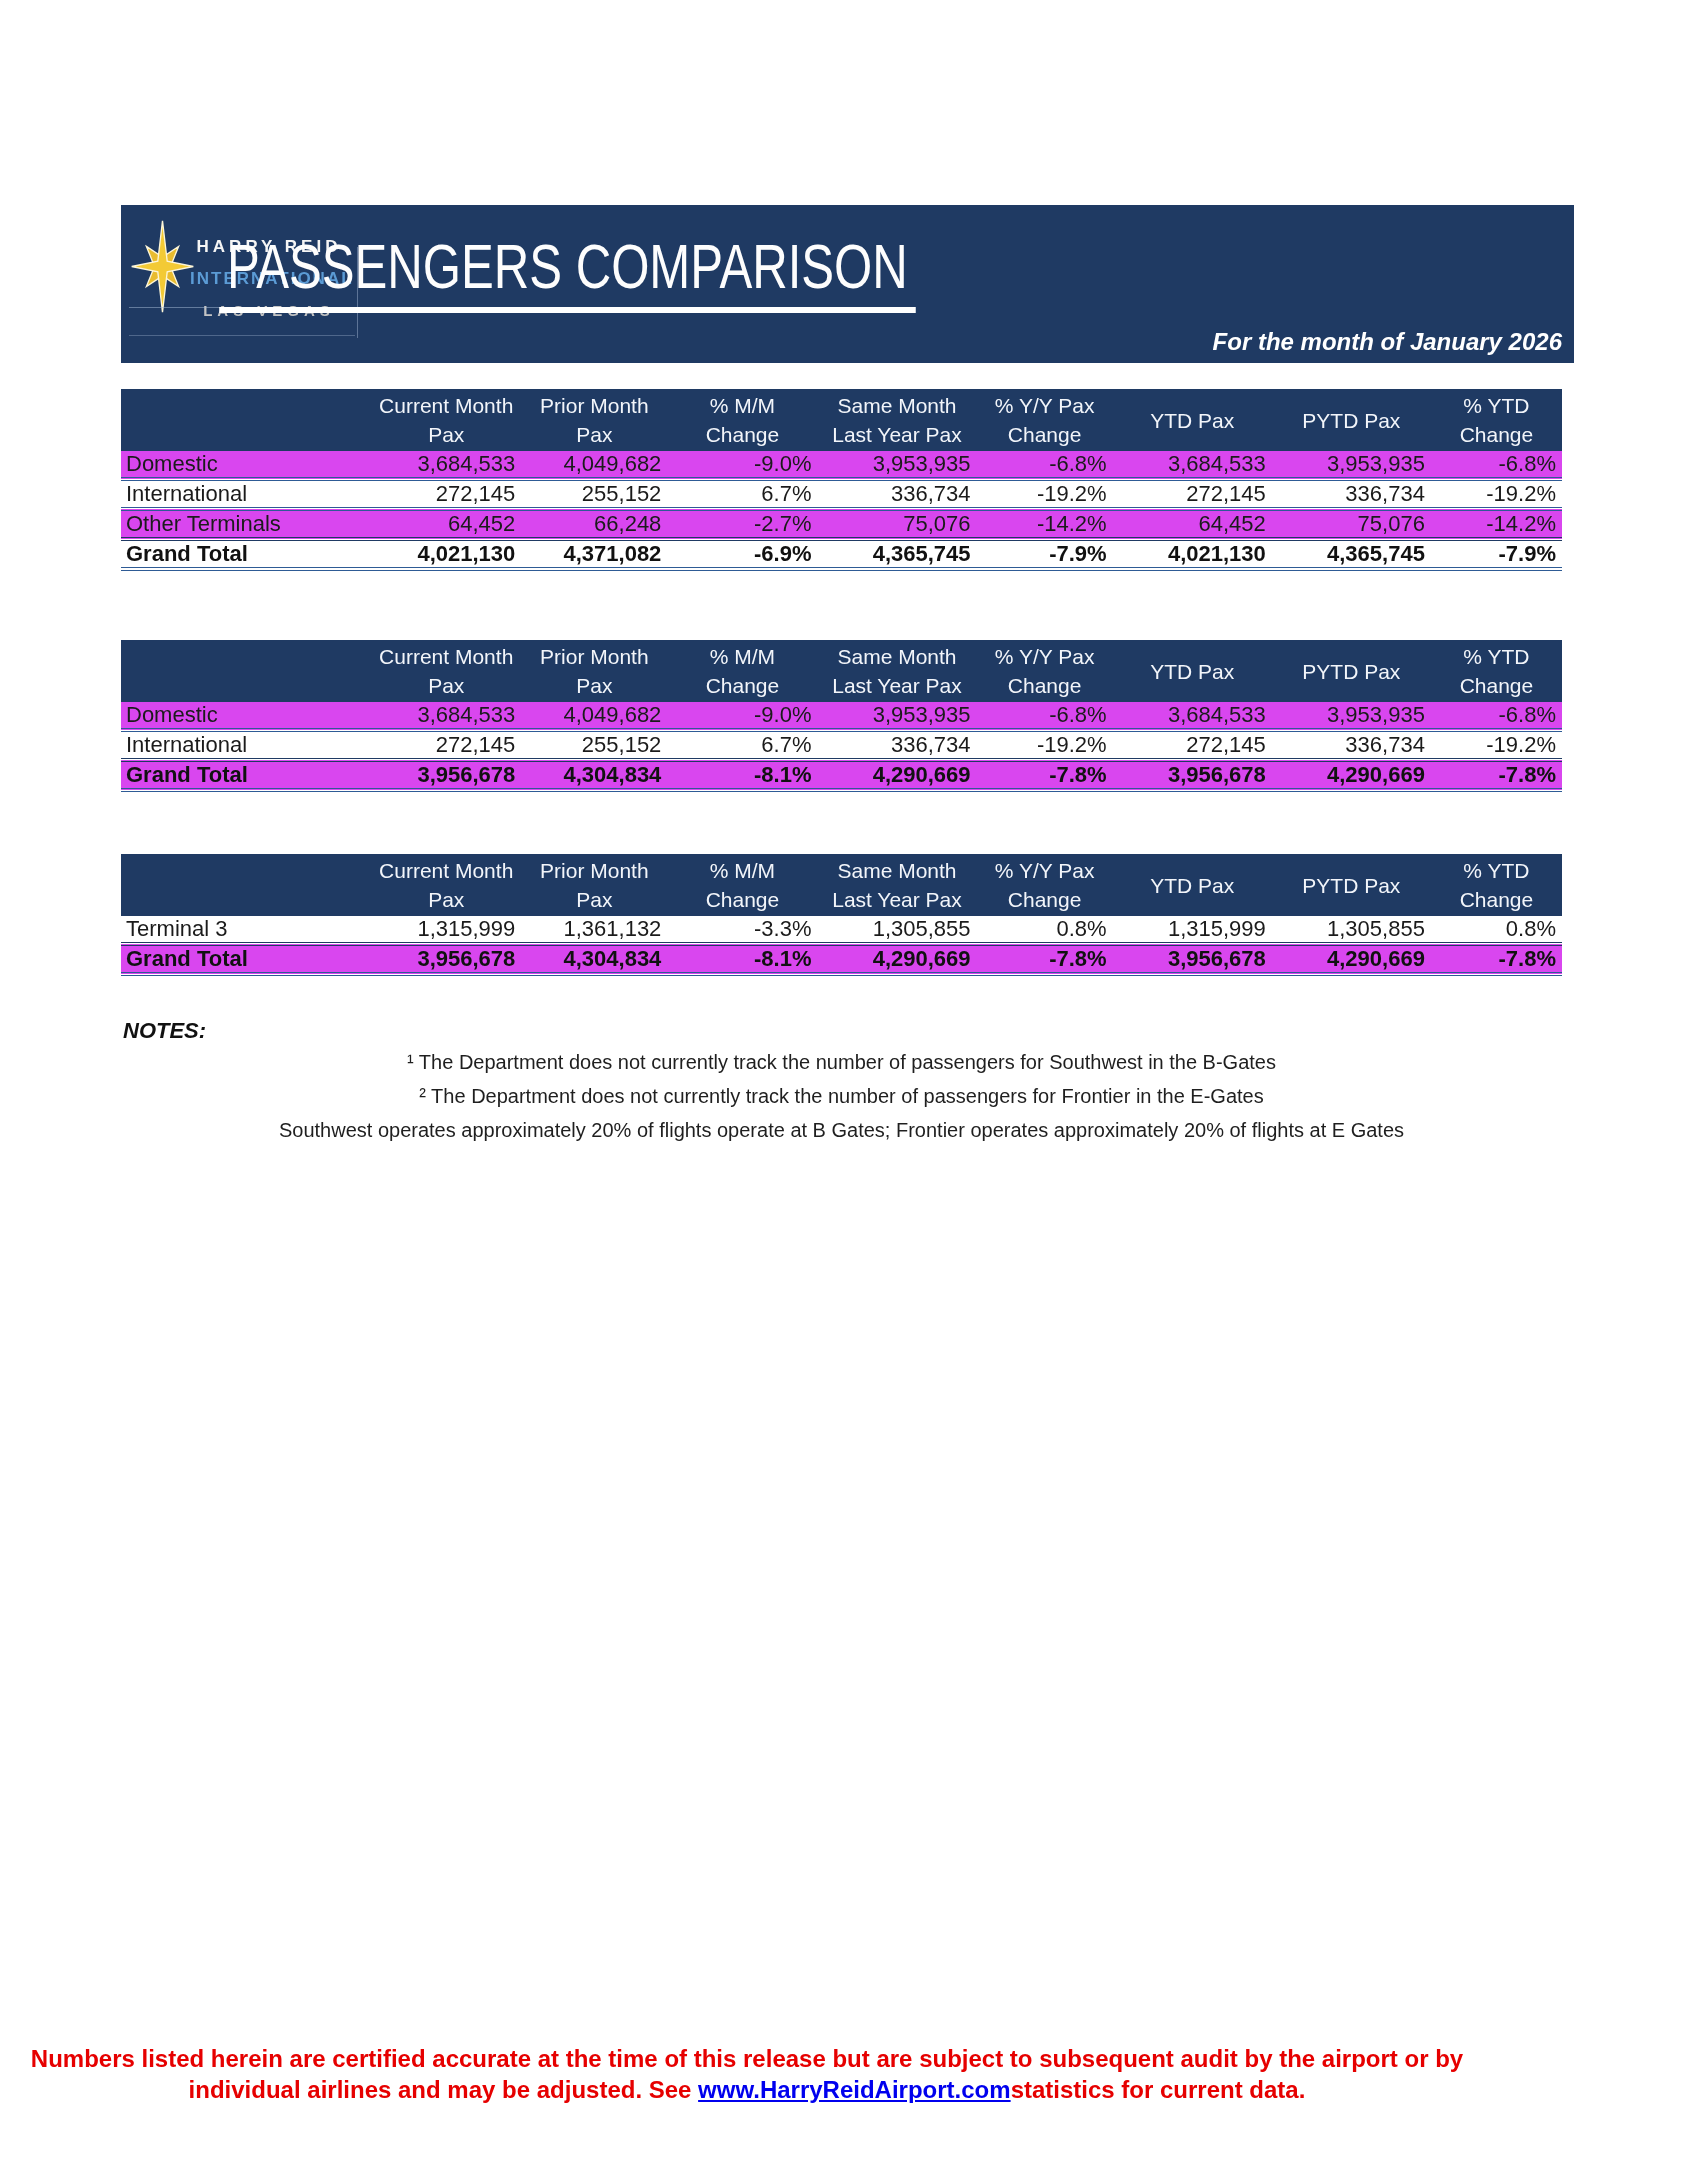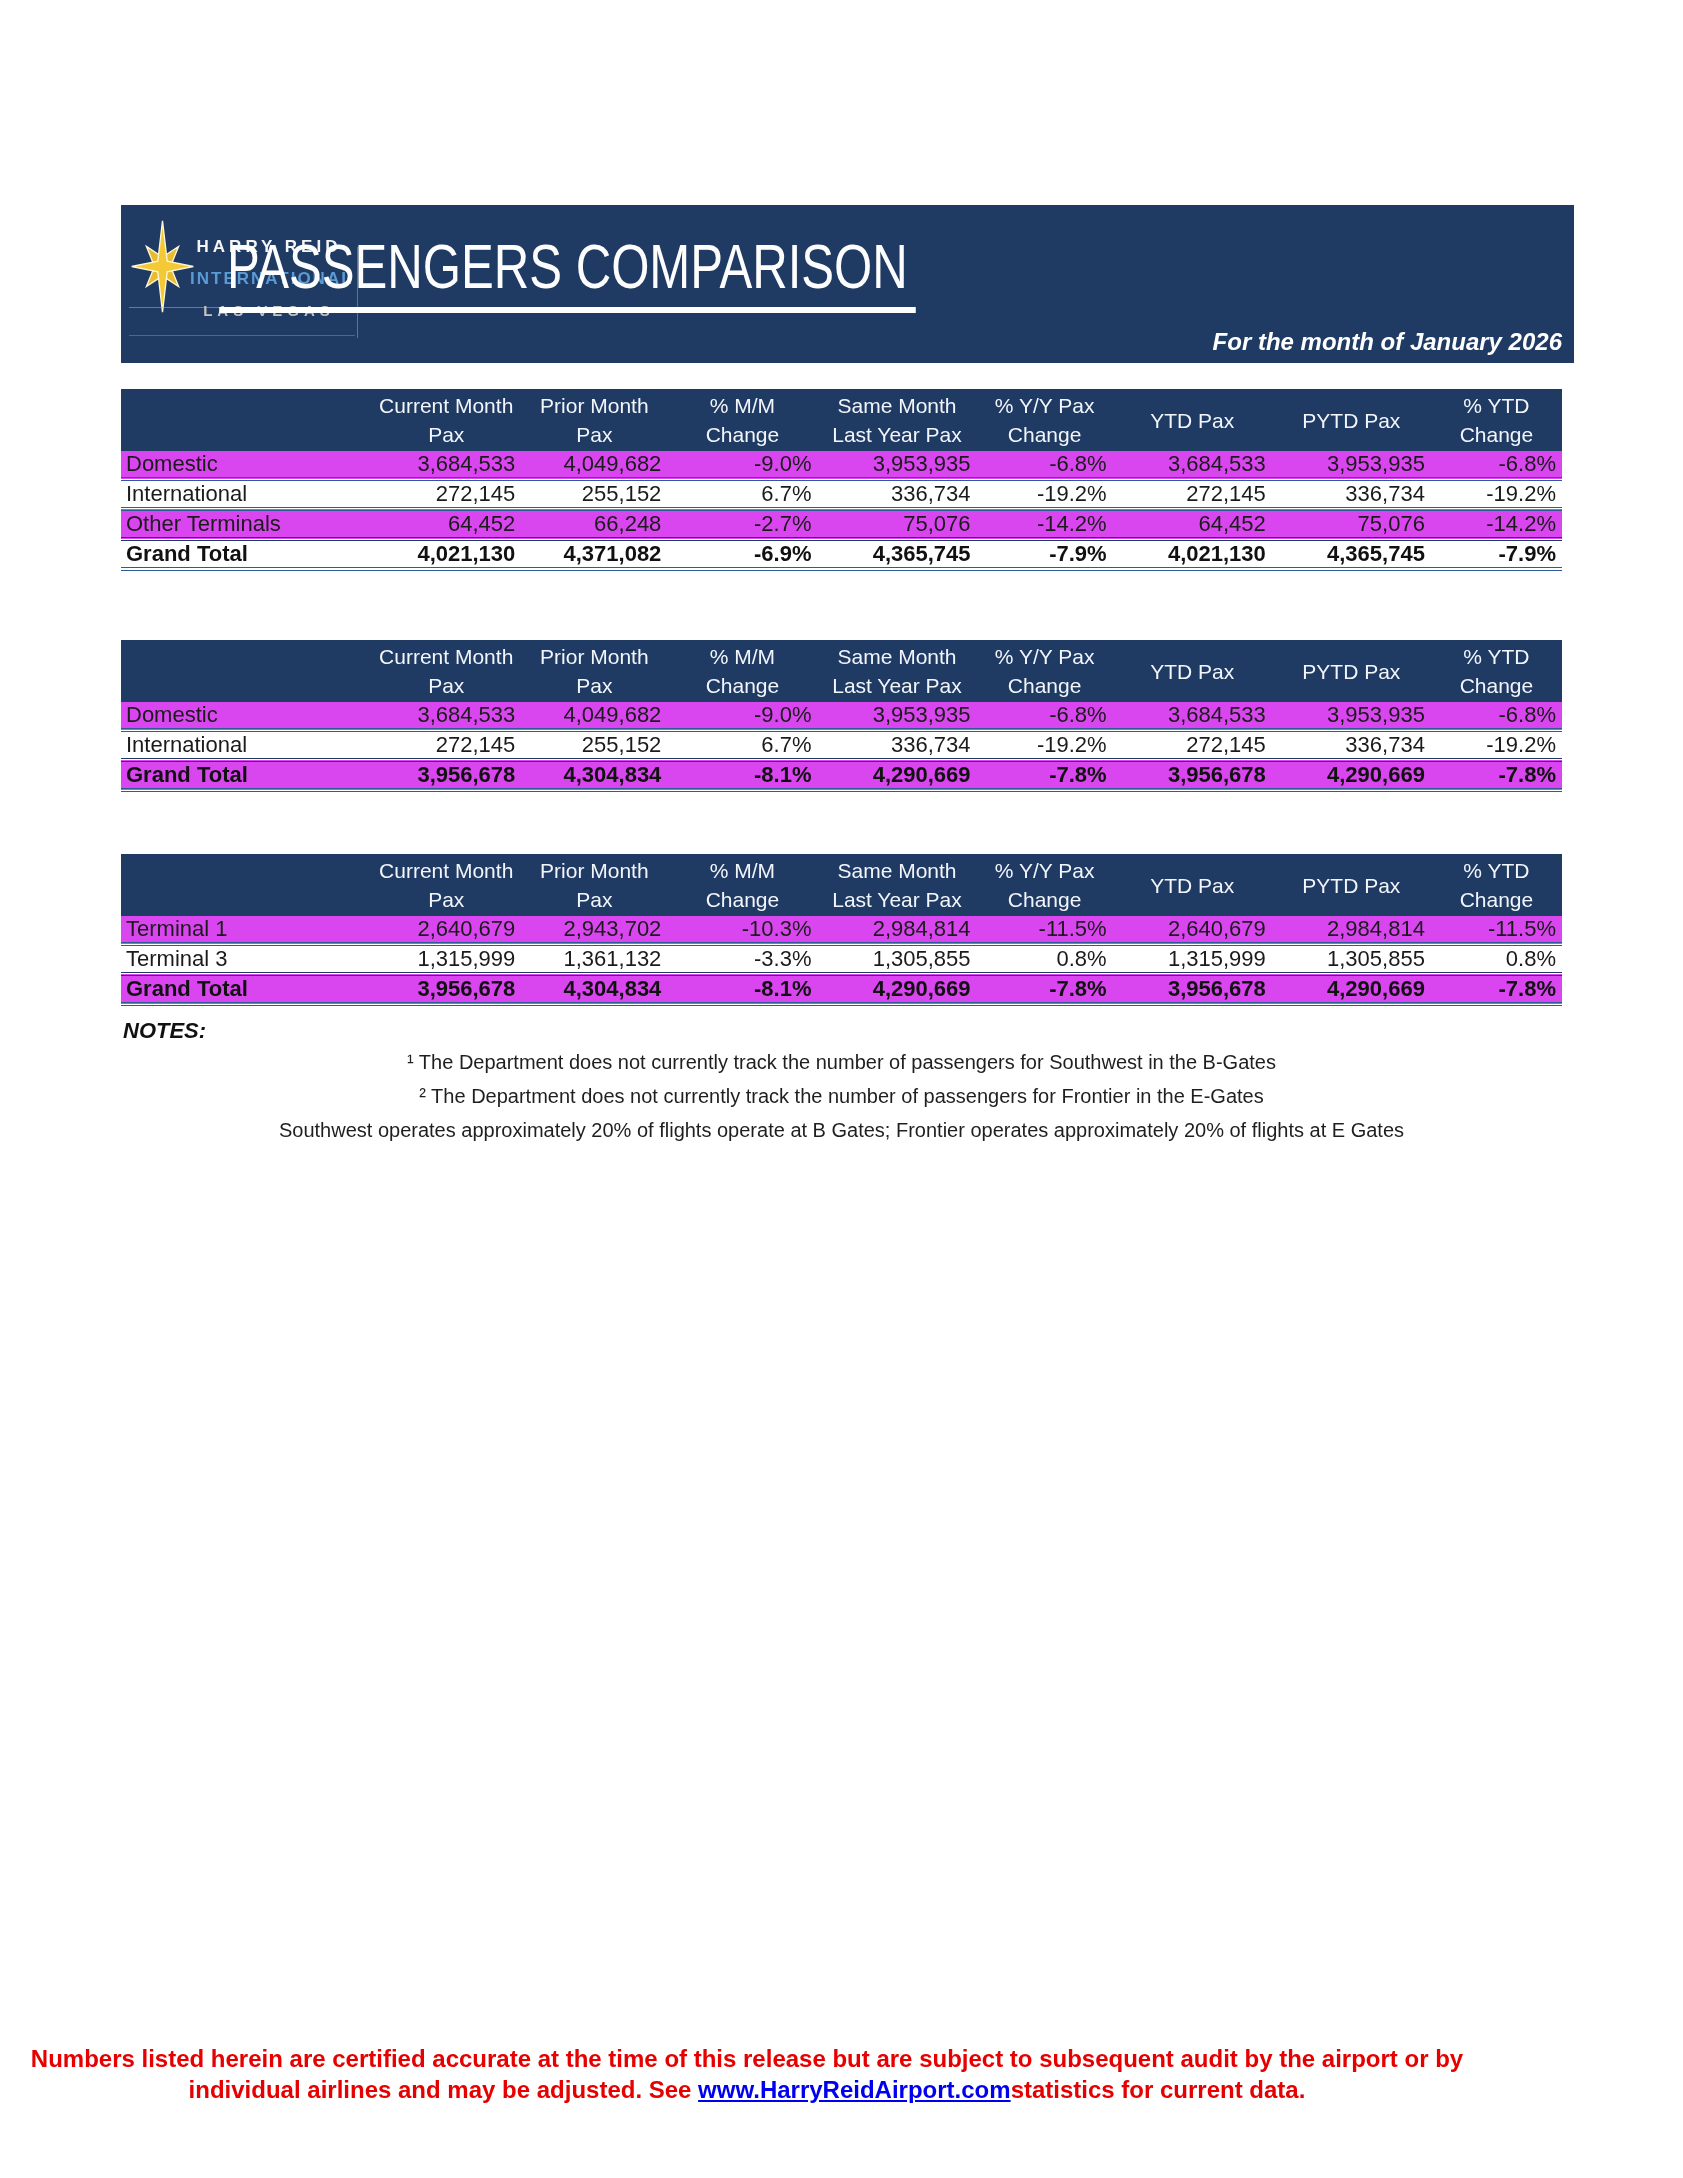--- a/index.html
+++ b/index.html
@@ -326,31 +326,20 @@
           <th>
             <div>PYTD Pax</div>
           </th>
           <th>
             <div>% YTD</div>
             <div>Change</div>
           </th>
         </tr>
       </thead>
       <tbody>
-        <tr class="shaded">
-          <td class="label">Terminal 1</td>
-          <td class="num">2,640,679</td>
-          <td class="num">2,943,702</td>
-          <td class="num">-10.3%</td>
-          <td class="num">2,984,814</td>
-          <td class="num">-11.5%</td>
-          <td class="num">2,640,679</td>
-          <td class="num">2,984,814</td>
-          <td class="num">-11.5%</td>
-        </tr>
         <tr class="pre-total">
           <td class="label">Terminal 3</td>
           <td class="num">1,315,999</td>
           <td class="num">1,361,132</td>
           <td class="num">-3.3%</td>
           <td class="num">1,305,855</td>
           <td class="num">0.8%</td>
           <td class="num">1,315,999</td>
           <td class="num">1,305,855</td>
           <td class="num">0.8%</td>

